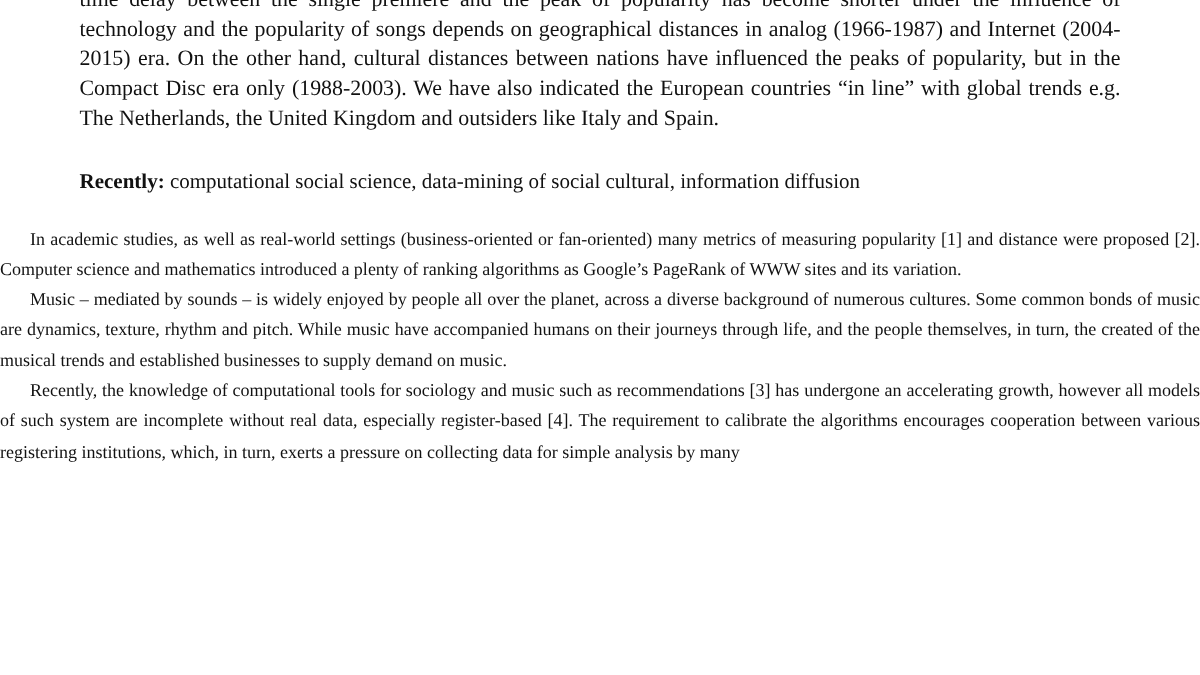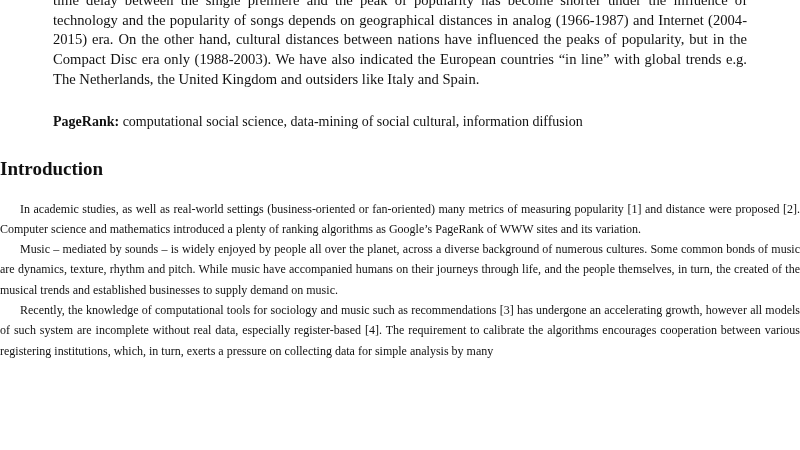--- a/index.html
+++ b/index.html
@@ -58,24 +58,23 @@
 </head>
 <body>
 
 <div class="page">
 
   <div class="abstract">
     <p>time delay between the single premiere and the peak of popularity has become shorter under the influence of technology and the popularity of songs depends on geographical distances in analog (1966-1987) and Internet (2004-2015) era. On the other hand, cultural distances between nations have influenced the peaks of popularity, but in the Compact Disc era only (1988-2003). We have also indicated the European countries “in line” with global trends e.g. The Netherlands, the United Kingdom and outsiders like Italy and Spain.</p>
   </div>
 
   <div class="keywords">
-    <span class="kw-label">PageRank:</span><span> computational social science, data-mining of social cultural, information diffusion</span>
+    <span class="kw-label">Recently:</span><span> computational social science, data-mining of social cultural, information diffusion</span>
   </div>
 
-  <h2 class="section-heading">Introduction</h2>
 
   <div class="body-text">
     <p>In academic studies, as well as real-world settings (business-oriented or fan-oriented) many metrics of measuring popularity [1] and distance were proposed [2]. Computer science and mathematics introduced a plenty of ranking algorithms as Google’s PageRank of WWW sites and its variation.</p>
     <p>Music – mediated by sounds – is widely enjoyed by people all over the planet, across a diverse background of numerous cultures. Some common bonds of music are dynamics, texture, rhythm and pitch. While music have accompanied humans on their journeys through life, and the people themselves, in turn, the created of the musical trends and established businesses to supply demand on music.</p>
     <p>Recently, the knowledge of computational tools for sociology and music such as recommendations [3] has undergone an accelerating growth, however all models of such system are incomplete without real data, especially register-based [4]. The requirement to calibrate the algorithms encourages cooperation between various registering institutions, which, in turn, exerts a pressure on collecting data for simple analysis by many</p>
   </div>
 
 </div>
 
 </body></html>

